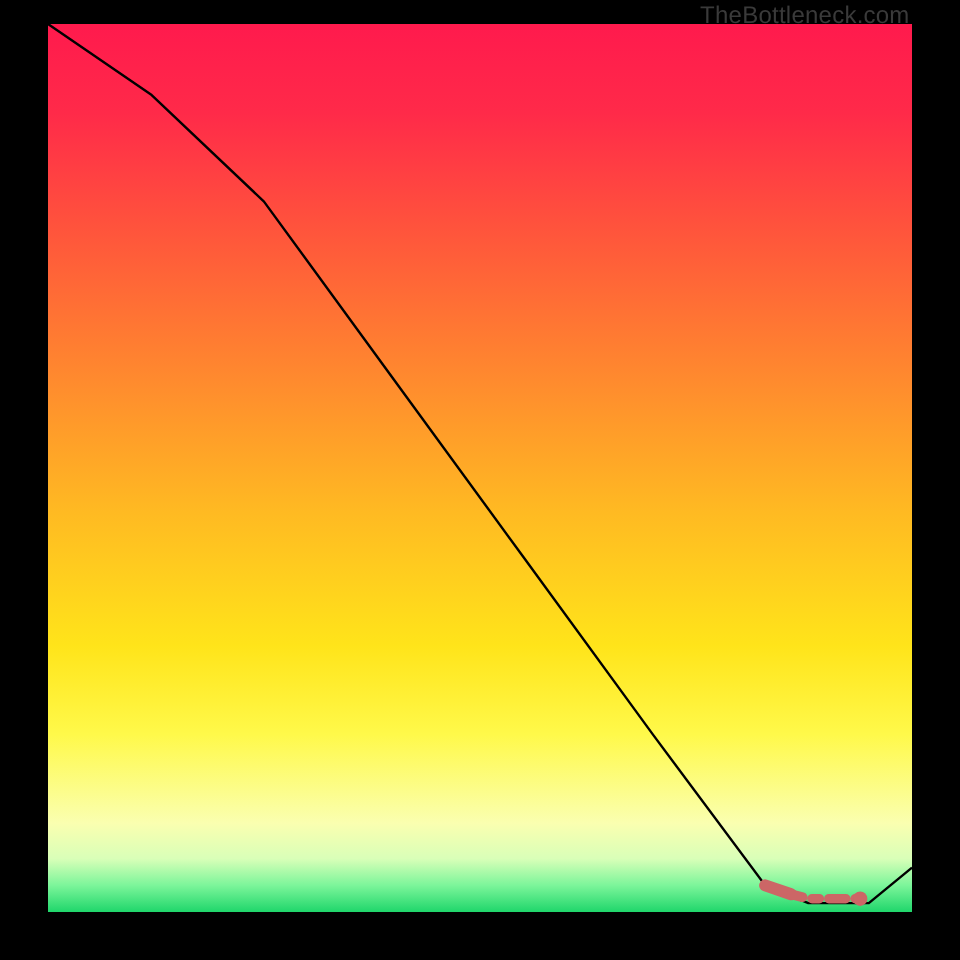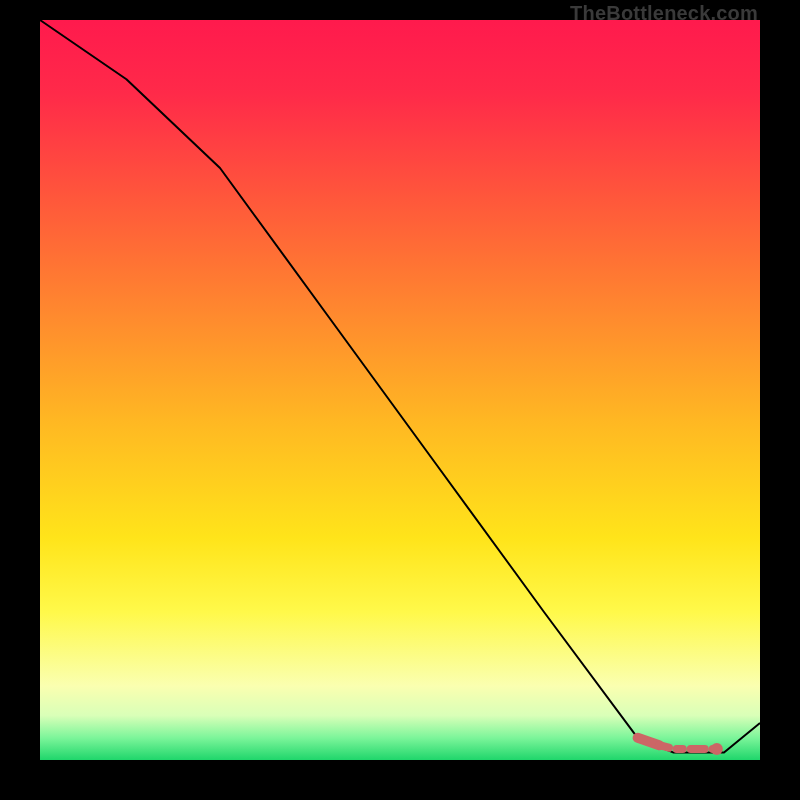--- a/index.html
+++ b/index.html
@@ -43,21 +43,21 @@
     position: absolute;
     left: 0;
     top: 0;
   }
   .watermark {
     position: absolute;
     top: 2px;
     right: 42px;
     color: #3a3a3a;
     font-size: 20px;
-    font-weight: 700;
+    font-weight: 400;
     letter-spacing: 0.2px;
     user-select: none;
   }
 </style>
 </head>
 <body>
 
 <div class="frame">
   <div class="watermark">TheBottleneck.com</div>
   <div class="plot"></div>

